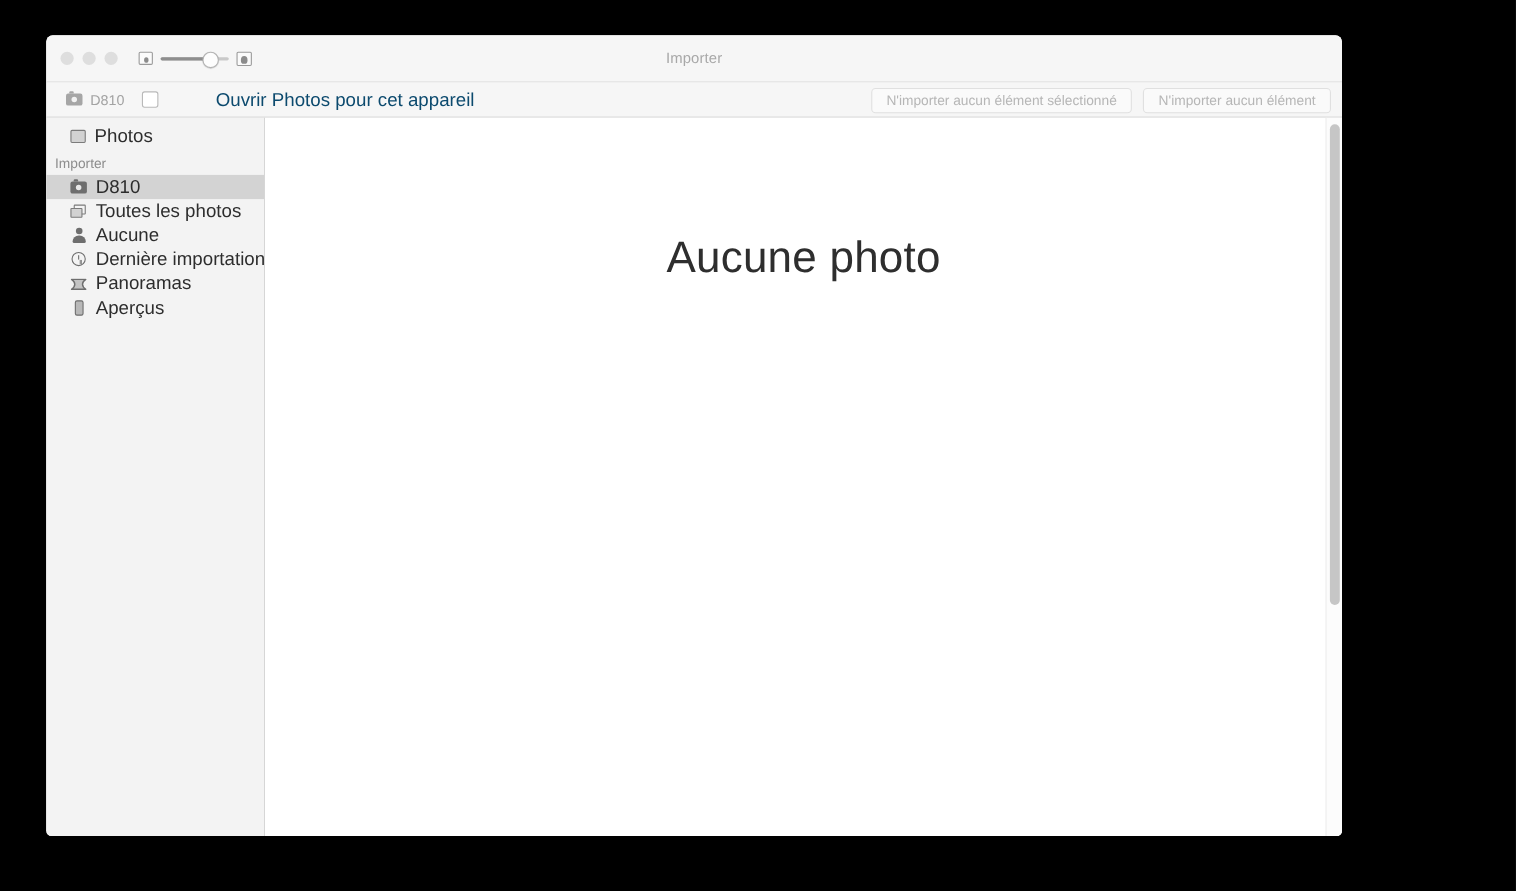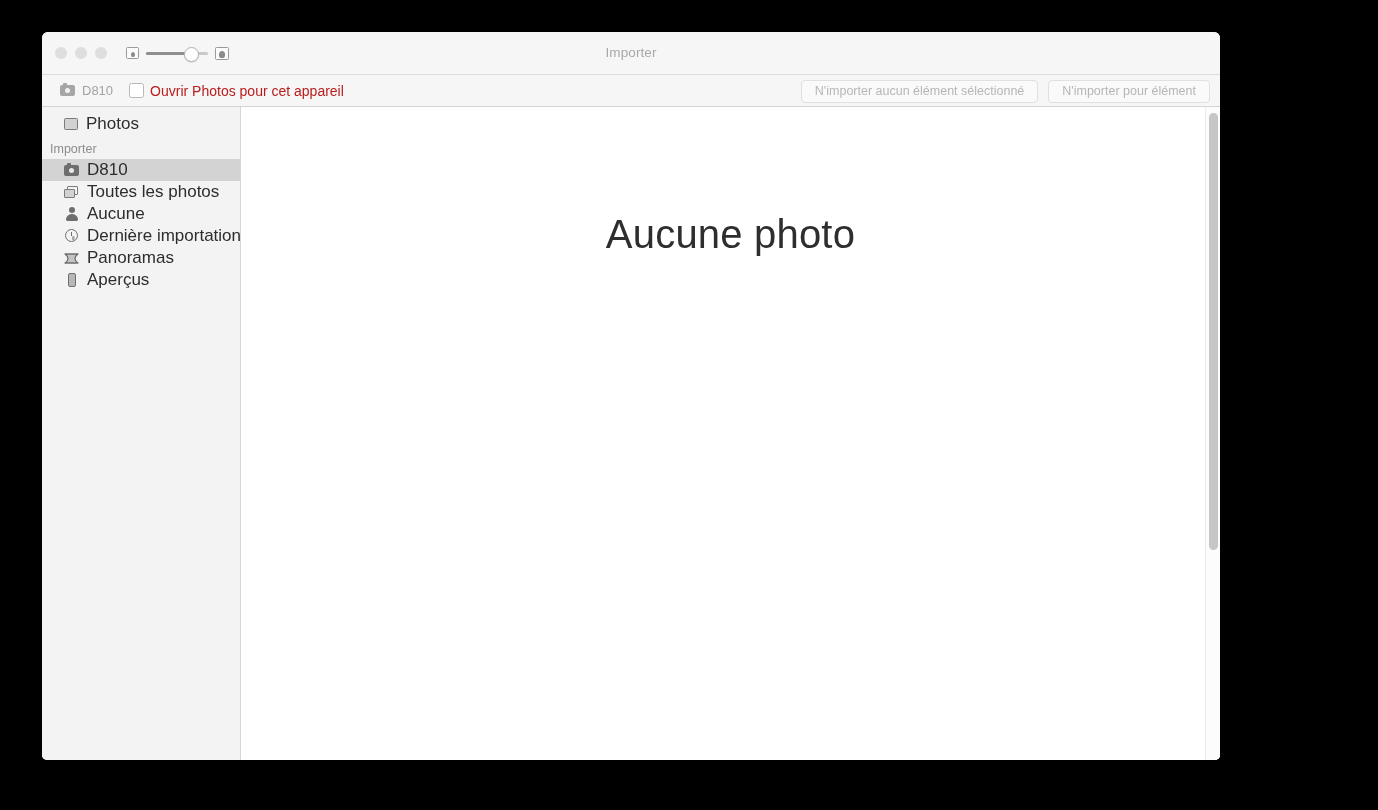--- a/index.html
+++ b/index.html
@@ -180,22 +180,23 @@
   }
   .checkbox {
     width: 13px;
     height: 13px;
     background: #ffffff;
     border: 1px solid #b9b9b9;
     border-radius: 2.5px;
     flex: none;
   }
   .checkbox-label {
-    font-size: 14px;
-    color: #b91c1c;
+    font-size: 17px;
+    color: #0c4a6e;
+    margin-left: 46px;
   }
 
   .import-buttons {
     position: absolute;
     right: 10px;
     top: 5px;
     display: flex;
     gap: 10px;
   }
   .btn-disabled {
@@ -409,21 +410,21 @@
       <span class="camera-icon"></span>
       <span class="device-label">D810</span>
       <span class="checkbox-row">
         <span class="checkbox"></span>
         <span class="checkbox-label">Ouvrir Photos pour cet appareil</span>
       </span>
     </div>
 
     <div class="import-buttons">
       <span class="btn-disabled">N'importer aucun élément sélectionné</span>
-      <span class="btn-disabled">N'importer pour élément</span>
+      <span class="btn-disabled">N'importer aucun élément</span>
     </div>
   </div>
 
   <div id="body">
 
     <div id="sidebar">
 
       <div class="row">
         <span class="ic ic-photos"></span>
         <span class="row-label">Photos</span>

